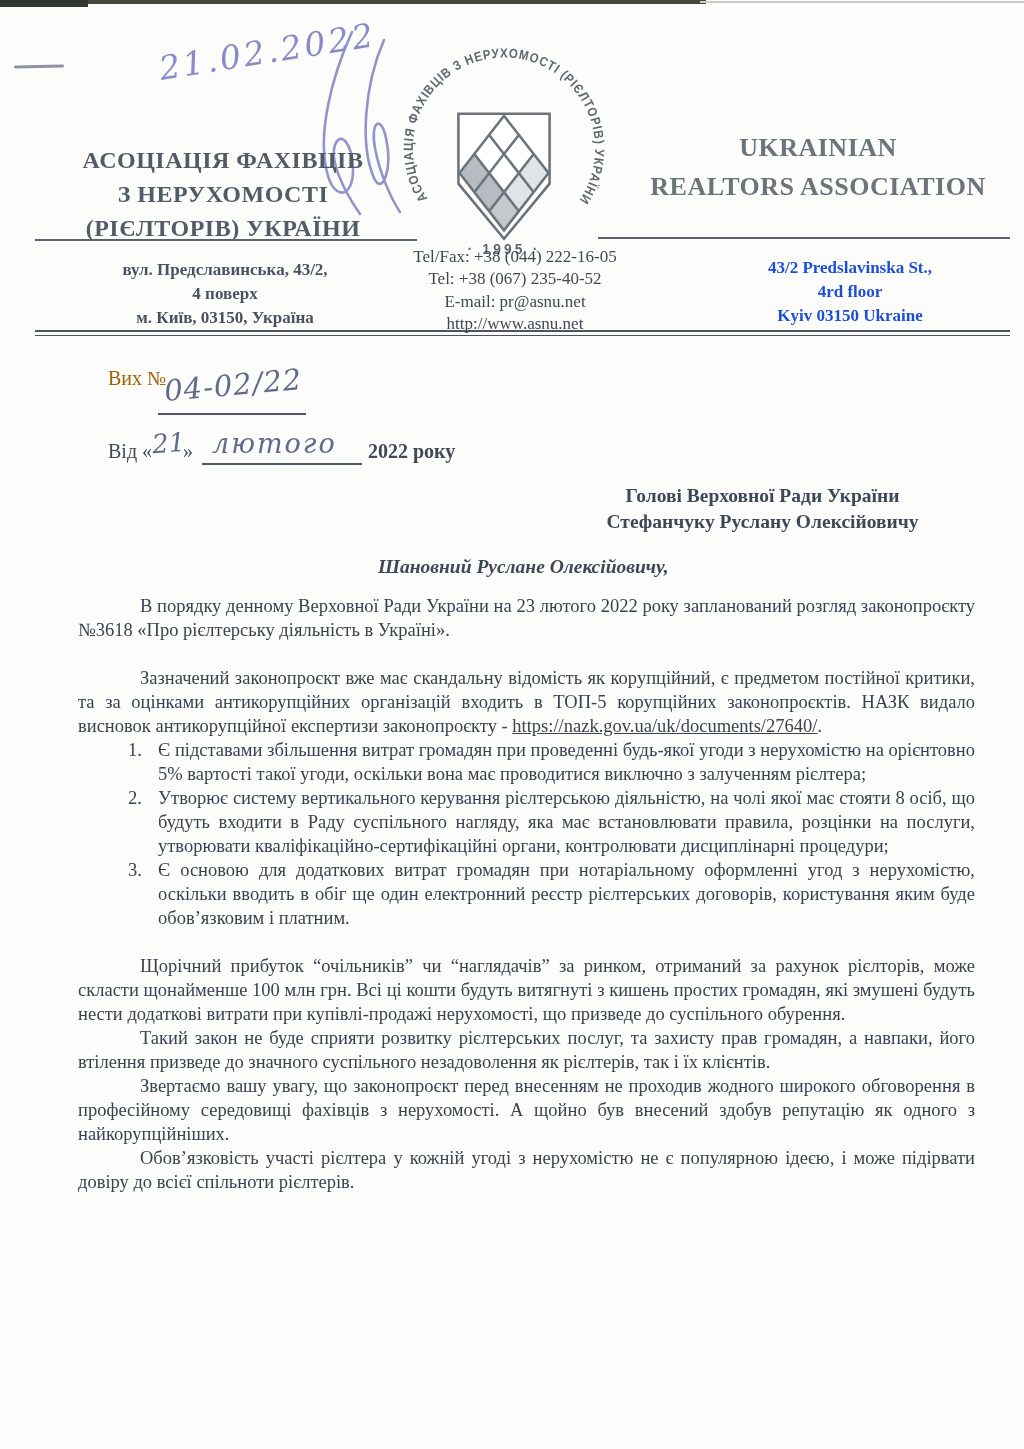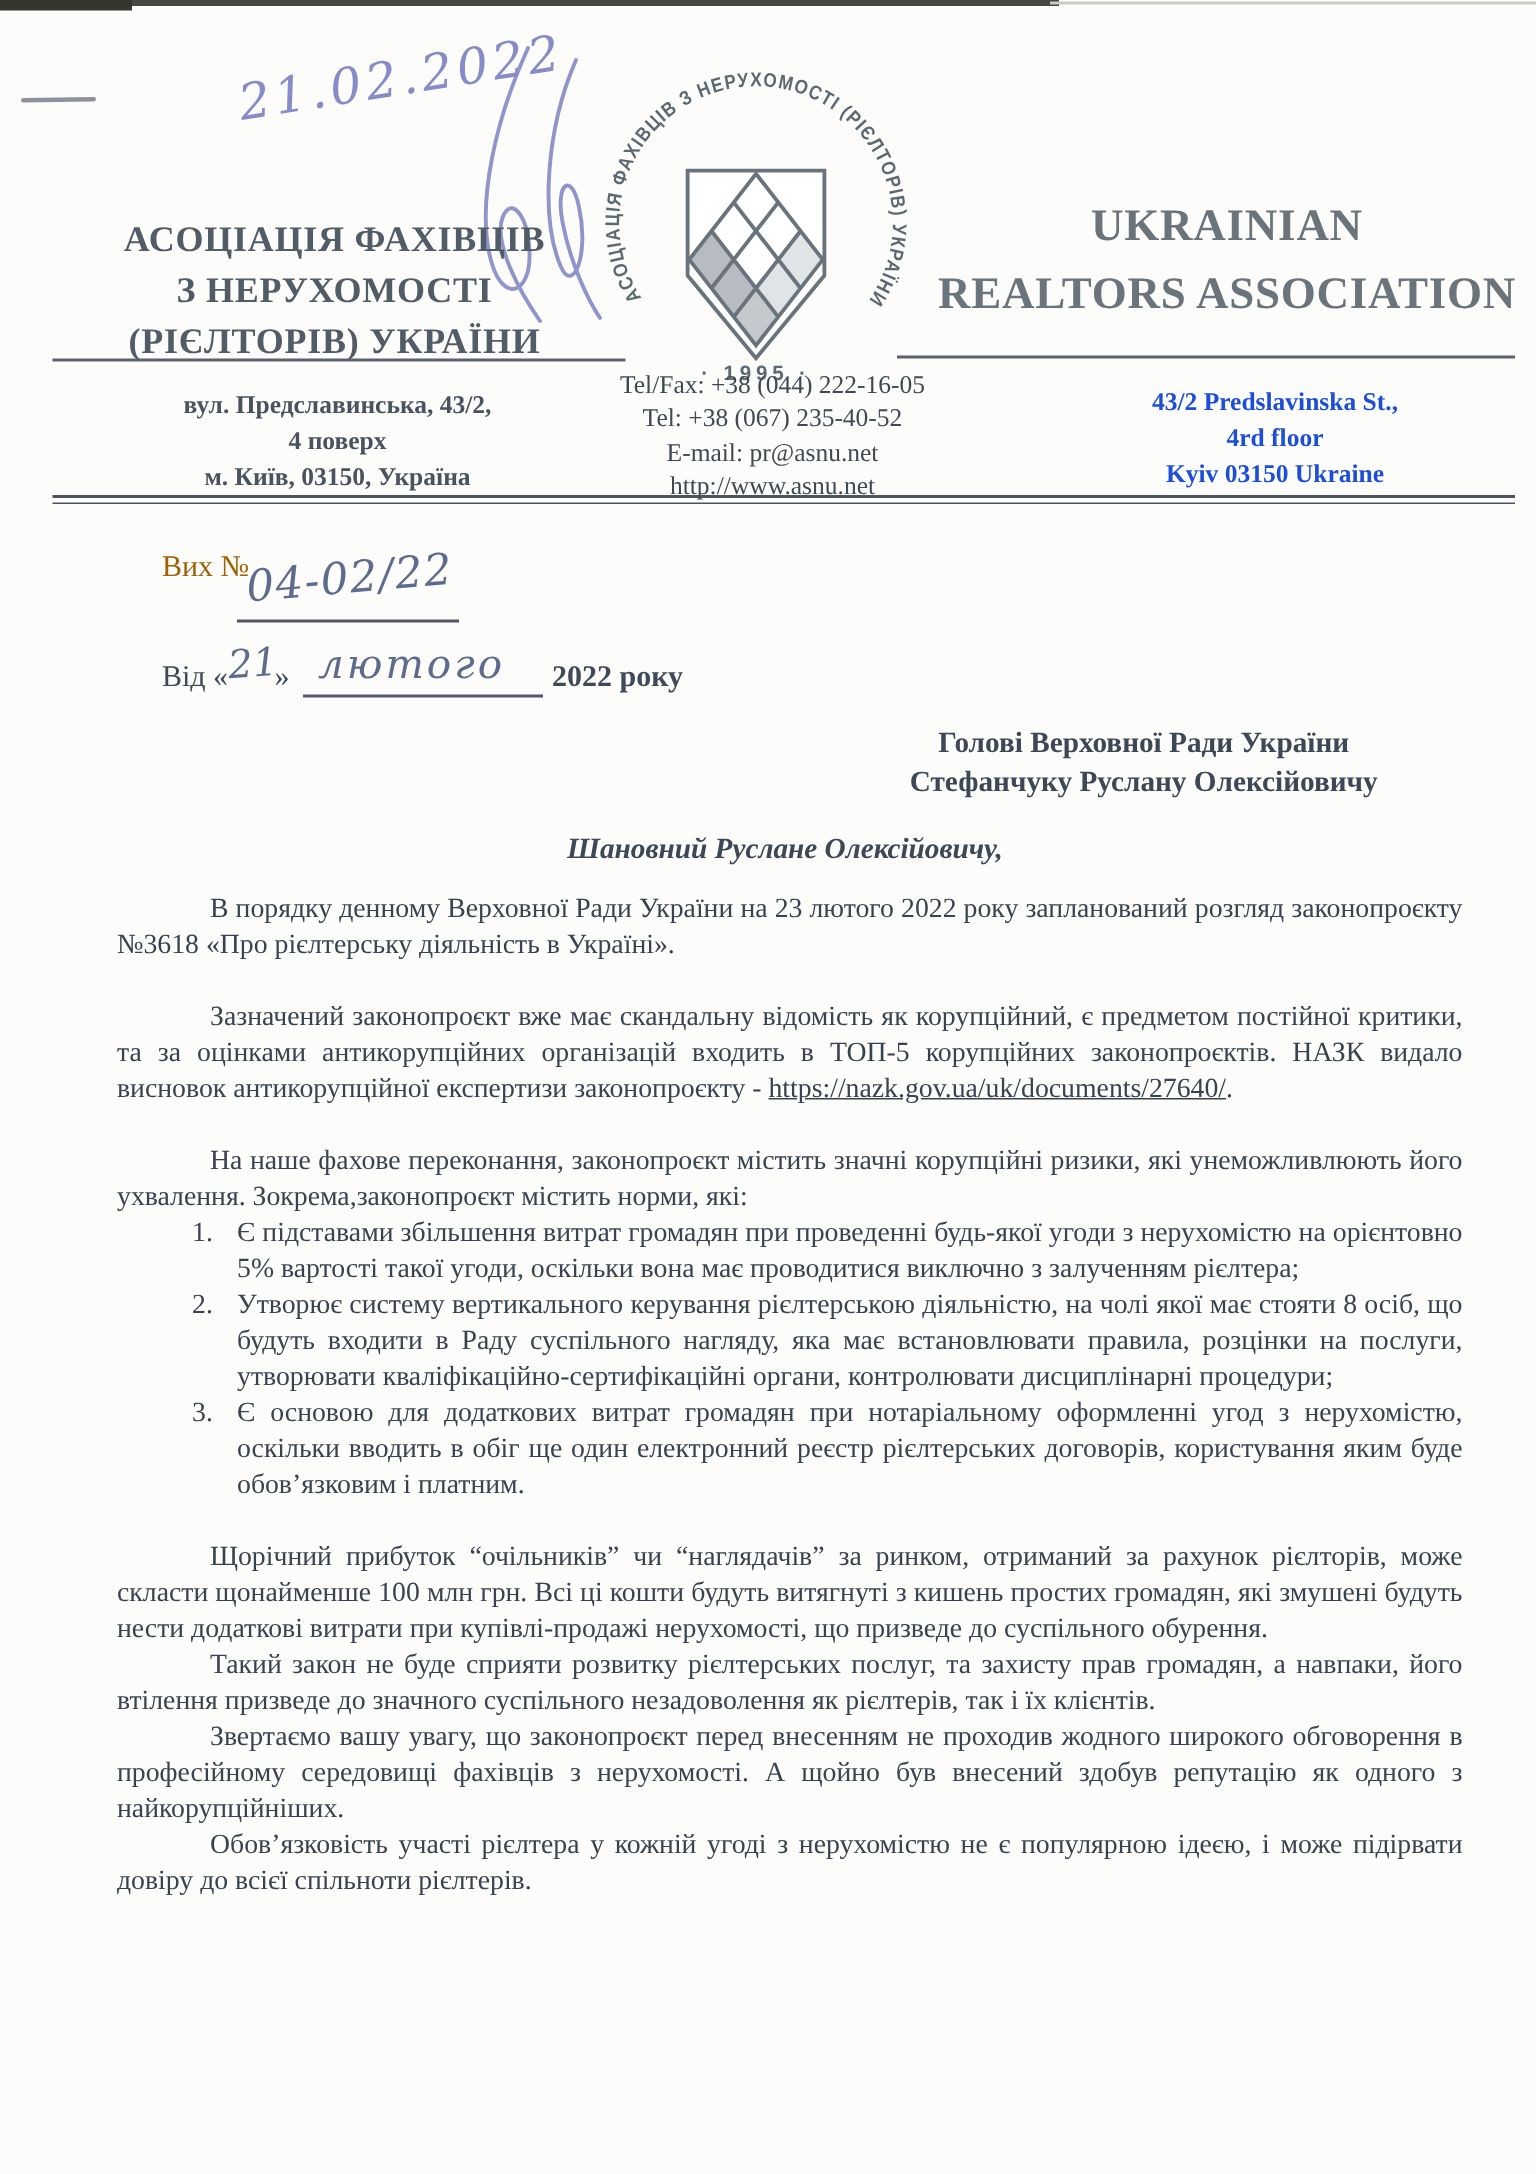--- a/index.html
+++ b/index.html
@@ -17,21 +17,21 @@
   
   .hw{font-family:"DejaVu Serif",serif;font-style:italic;}
   .hw-date{position:absolute;top:32px;left:158px;font-size:33px;color:#878bc7;transform:rotate(-9deg);letter-spacing:3px;white-space:nowrap;}
   .signature{position:absolute;top:28px;left:300px;width:120px;height:200px;}
   .hw-ink{color:#5f6b8c;}
 
   
   .org-uk{position:absolute;top:112px;left:28px;width:390px;text-align:center;
     font-size:24px;font-weight:bold;color:#525c66;line-height:1.42;letter-spacing:.5px;margin-top:31px;}
   .org-en{position:absolute;top:128px;left:618px;width:400px;text-align:center;
-    font-size:30px;font-weight:bold;color:#6b737b;line-height:1.5;letter-spacing:.5px;}
+    font-size:26px;font-weight:bold;color:#6b737b;line-height:1.5;letter-spacing:.5px;}
   .logo{position:absolute;top:48px;left:398px;width:212px;height:212px;}
   .rule-left{position:absolute;top:239px;left:35px;width:382px;height:2px;background:#5a626b;}
   .rule-right{position:absolute;top:237px;left:598px;width:412px;height:2px;background:#5a626b;}
   .rule-bottom{position:absolute;top:330px;left:35px;width:975px;height:3px;
     border-top:2px solid #4c545d;border-bottom:1px solid #4c545d;}
   .addr-uk{position:absolute;top:258px;left:55px;width:340px;text-align:center;
     font-size:17px;font-weight:bold;color:#49525e;line-height:1.4;}
   .contacts{position:absolute;top:246px;left:365px;width:300px;text-align:center;
     font-size:17px;color:#3f4853;line-height:1.32;}
   .addr-en{position:absolute;top:256px;left:700px;width:300px;text-align:center;
@@ -148,21 +148,20 @@
   <div class="addressee">
     <div>Голові Верховної Ради України</div>
     <div>Стефанчуку Руслану Олексійовичу</div>
   </div>
 
   <div class="salutation">Шановний Руслане Олексійовичу,</div>
 
   <div class="body-text">
     <p>В порядку денному Верховної Ради України на 23 лютого 2022 року запланований розгляд законопроєкту №3618 «Про рієлтерську діяльність в Україні».</p>
     <p class="gap"><span>Зазначений законопроєкт вже має скандальну відомість як корупційний, є предметом постійної критики, та за оцінками антикорупційних організацій входить в ТОП-5 корупційних законопроєктів. НАЗК видало висновок антикорупційної експертизи законопроєкту - </span><a class="doc-link" href="#">https://nazk.gov.ua/uk/documents/27640/</a><span>.</span></p>
-    <p class="gap">На наше фахове переконання, законопроєкт містить значні корупційні ризики, які унеможливлюють його ухвалення. Зокрема,законопроєкт містить норми, які:</p>
     <ol class="points">
       <li>Є підставами збільшення витрат громадян при проведенні будь-якої угоди з нерухомістю на орієнтовно 5% вартості такої угоди, оскільки вона має проводитися виключно з залученням рієлтера;</li>
       <li>Утворює систему вертикального керування рієлтерською діяльністю, на чолі якої має стояти 8 осіб, що будуть входити в Раду суспільного нагляду, яка має встановлювати правила, розцінки на послуги, утворювати кваліфікаційно-сертифікаційні органи, контролювати дисциплінарні процедури;</li>
       <li>Є основою для додаткових витрат громадян при нотаріальному оформленні угод з нерухомістю, оскільки вводить в обіг ще один електронний реєстр рієлтерських договорів, користування яким буде обов’язковим і платним.</li>
     </ol>
     <p class="gap">Щорічний прибуток “очільників” чи “наглядачів” за ринком, отриманий за рахунок рієлторів, може скласти щонайменше 100 млн грн. Всі ці кошти будуть витягнуті з кишень простих громадян, які змушені будуть нести додаткові витрати при купівлі-продажі нерухомості, що призведе до суспільного обурення.</p>
     <p>Такий закон не буде сприяти розвитку рієлтерських послуг, та захисту прав громадян, а навпаки, його втілення призведе до значного суспільного незадоволення як рієлтерів, так і їх клієнтів.</p>
     <p>Звертаємо вашу увагу, що законопроєкт перед внесенням не проходив жодного широкого обговорення в професійному середовищі фахівців з нерухомості. А щойно був внесений здобув репутацію як одного з найкорупційніших.</p>
     <p>Обов’язковість участі рієлтера у кожній угоді з нерухомістю не є популярною ідеєю, і може підірвати довіру до всієї спільноти рієлтерів.</p>
   </div>

